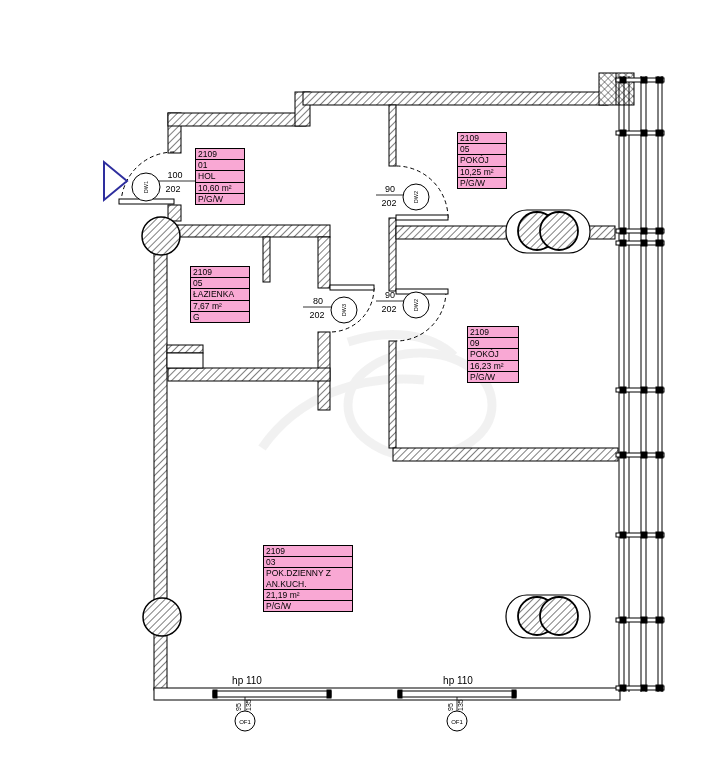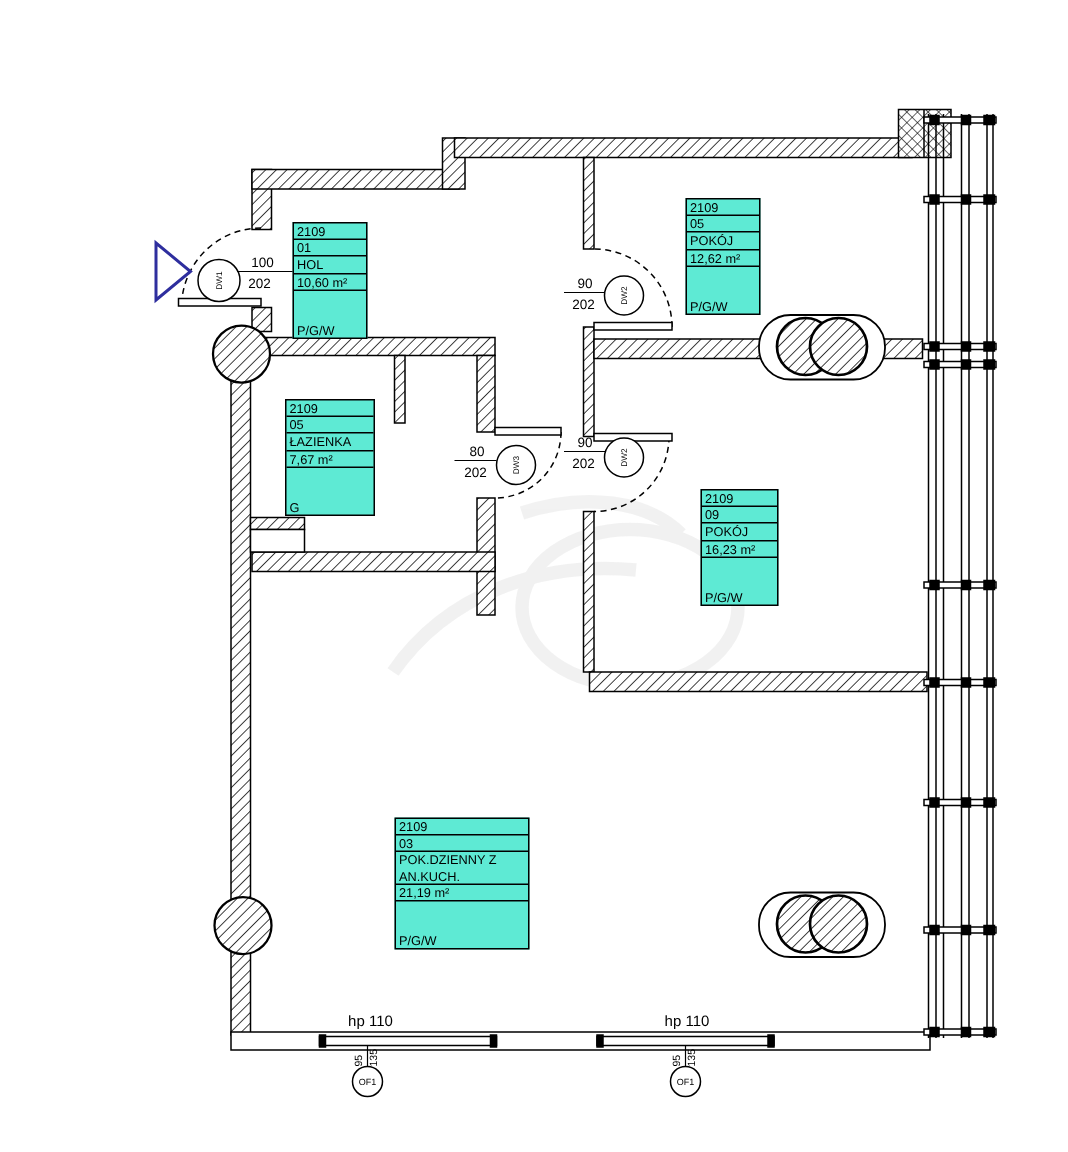--- a/index.html
+++ b/index.html
@@ -8,28 +8,28 @@
     font-family:"Liberation Sans",sans-serif;color:#000;
   }
   svg{position:absolute;left:0;top:0;}
   svg text{font-family:"Liberation Sans",sans-serif;fill:#000;}
   .dim{font-size:9px;}
   .hp{font-size:10px;}
   .sym{font-size:6px;}
   .symsm{font-size:5.5px;}
   .rot{font-size:7px;}
   .rtable{
-    position:absolute;background:#5eead4;border:1px solid #000;
+    position:absolute;background:#f9a8d4;border:1px solid #000;
     font-size:8.5px;line-height:1.2;
   }
   .rrow{
     border-bottom:1px solid #000;padding:0 2px;min-height:10px;
     white-space:normal;word-wrap:break-word;
   }
-  .rrow.last{border-bottom:none;margin-top:21px;}
+  .rrow.last{border-bottom:none;}
   .rrow.bold{font-weight:normal;}
 </style>
 </head>
 <body>
 
 <div class="canvas">
 
 <svg width="712" height="768" viewBox="0 0 712 768">
   <defs>
     <pattern id="hatch" width="5" height="5" patternUnits="userSpaceOnUse" patternTransform="rotate(45)">
@@ -274,17 +274,17 @@
   <div class="rrow bold">09</div>
   <div class="rrow">POKÓJ</div>
   <div class="rrow">16,23 m²</div>
   <div class="rrow last">P/G/W</div>
 </div>
 
 <div class="rtable" style="left:457px;top:132px;width:48px">
   <div class="rrow">2109</div>
   <div class="rrow bold">05</div>
   <div class="rrow">POKÓJ</div>
-  <div class="rrow">12,62 m²</div>
+  <div class="rrow">10,25 m²</div>
   <div class="rrow last">P/G/W</div>
 </div>
 
 </div>
 
 </body></html>

